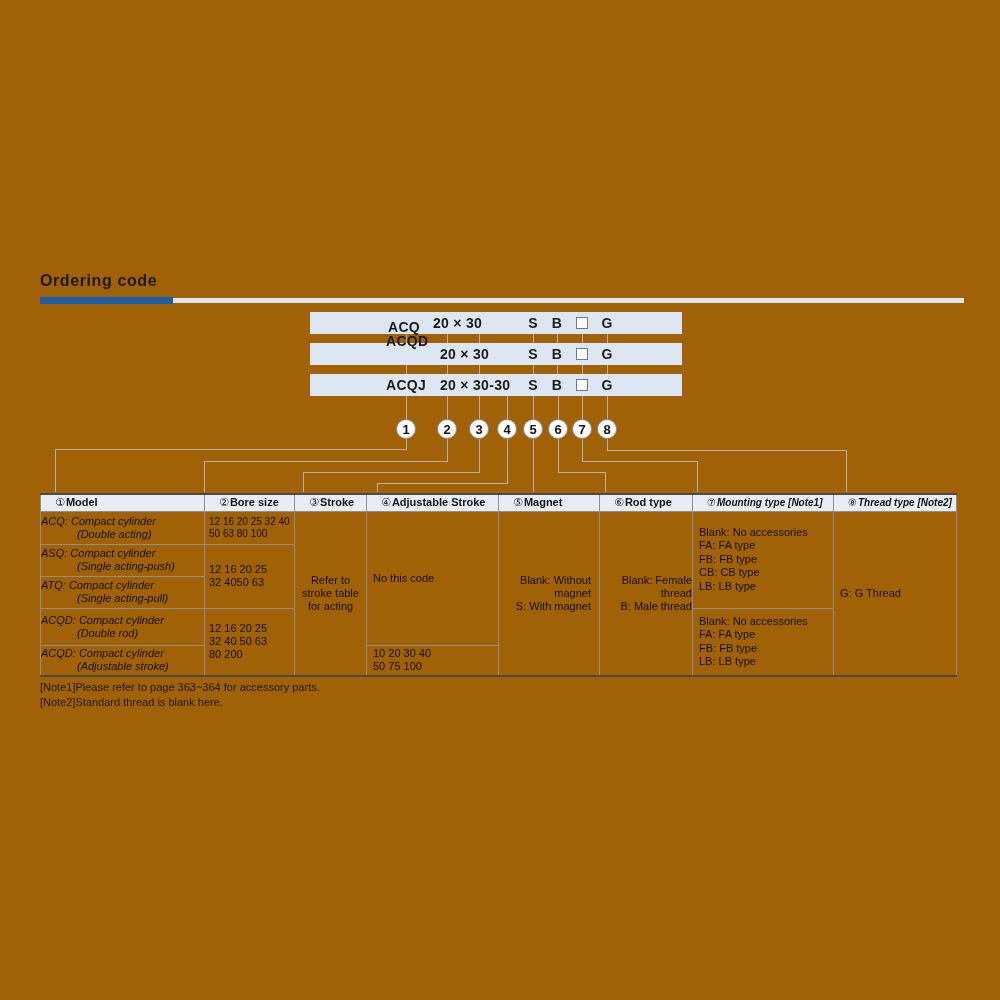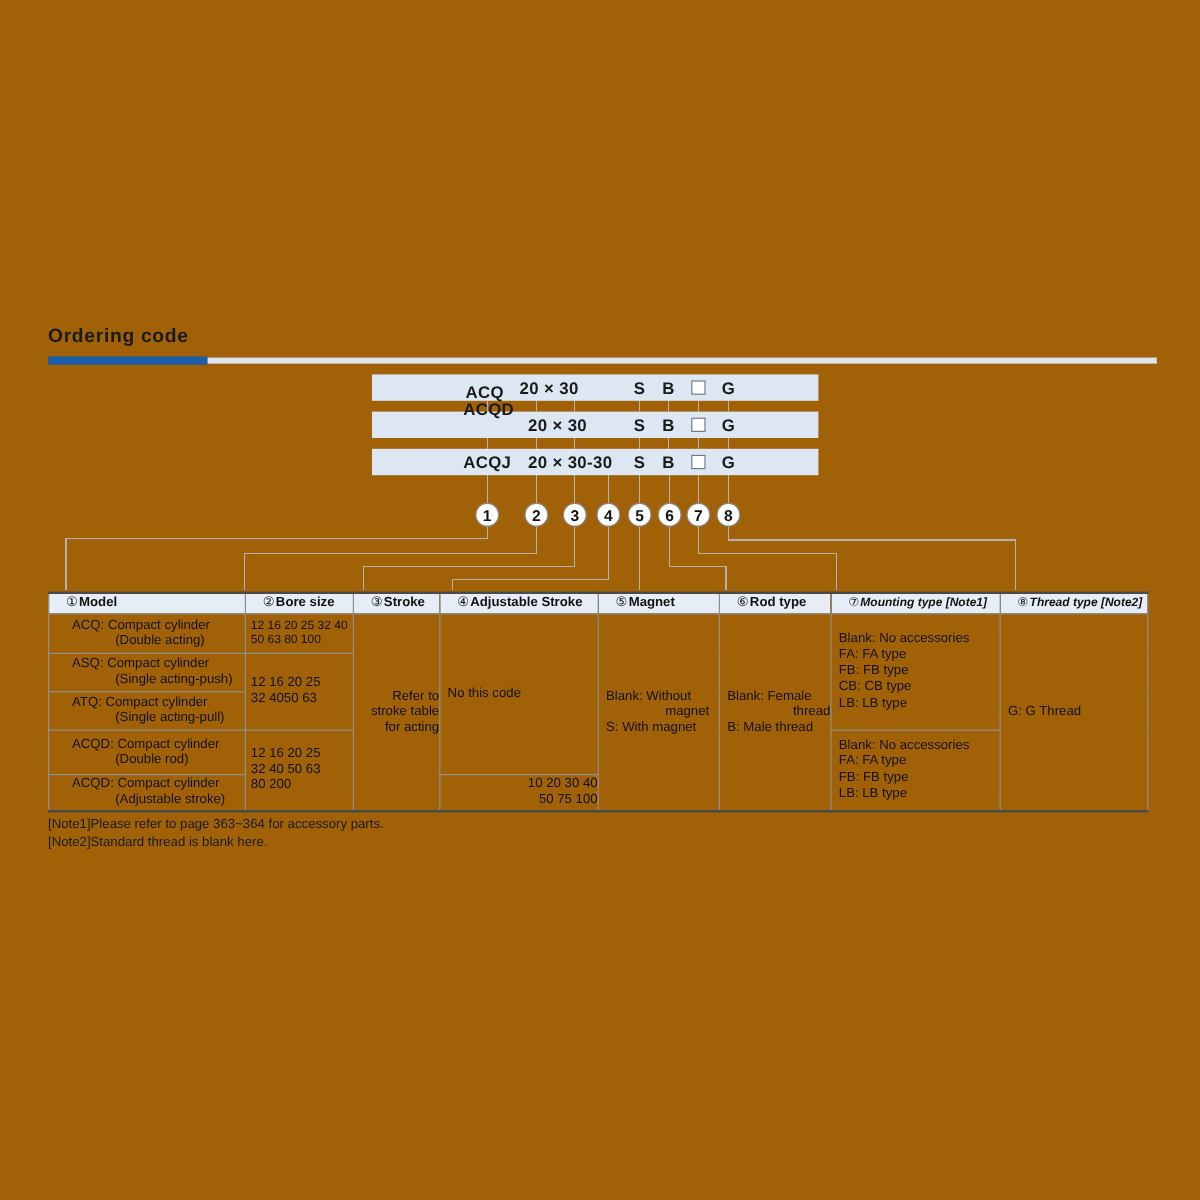--- a/index.html
+++ b/index.html
@@ -28,31 +28,31 @@
   
   #spec-table{position:absolute;left:40px;top:493px;width:916px;border-collapse:collapse;table-layout:fixed;
               border-top:2px solid #4a4a4a;border-bottom:2px solid #4a4a4a;}
   #spec-table th,#spec-table td{border:1px solid #8f8f8f;padding:0;vertical-align:middle;
               font-size:11px;line-height:13px;color:#111;overflow:hidden;}
   #spec-table th{background:#e7edf7;text-align:left;font-weight:bold;white-space:nowrap;}
   #spec-table th .hwrap{margin-left:14px;}
   #spec-table th.small{font-size:10px;font-style:italic;}
   .hnum{font-weight:normal;margin-right:1px;}
   tr.h17{height:17px}tr.h33{height:33px}tr.h32{height:32px}tr.h37{height:37px}tr.h31{height:31px}
-  .cell-model{margin-left:19px;}
+  .cell-model{margin-left:0;font-style:italic;}
   .cell-model .sub{display:block;padding-left:36px;}
   .cell-bore{margin-left:4px;}
   .cell-bore.tight{font-size:10px;line-height:12px;}
   .cell-bore span{display:block;white-space:nowrap;}
   td.center{text-align:center;}
-  .cell-lines span{display:block;text-align:right;}
+  .cell-lines span{display:block;}
   .cell-pad{margin-left:6px;}
   .ralign{width:86px;}
   .ralign .r{display:block;text-align:right;}
-  .ralign span{display:block;white-space:nowrap;}
+  .ralign span{display:block;white-space:nowrap;text-align:right;}
   .mount span{display:block;line-height:13.5px;white-space:nowrap;}
 
   
   .note{left:40px;font-size:11px;color:#1a1a1a;}
 </style>
 </head>
 <body>
 
 <div id="page">
 

